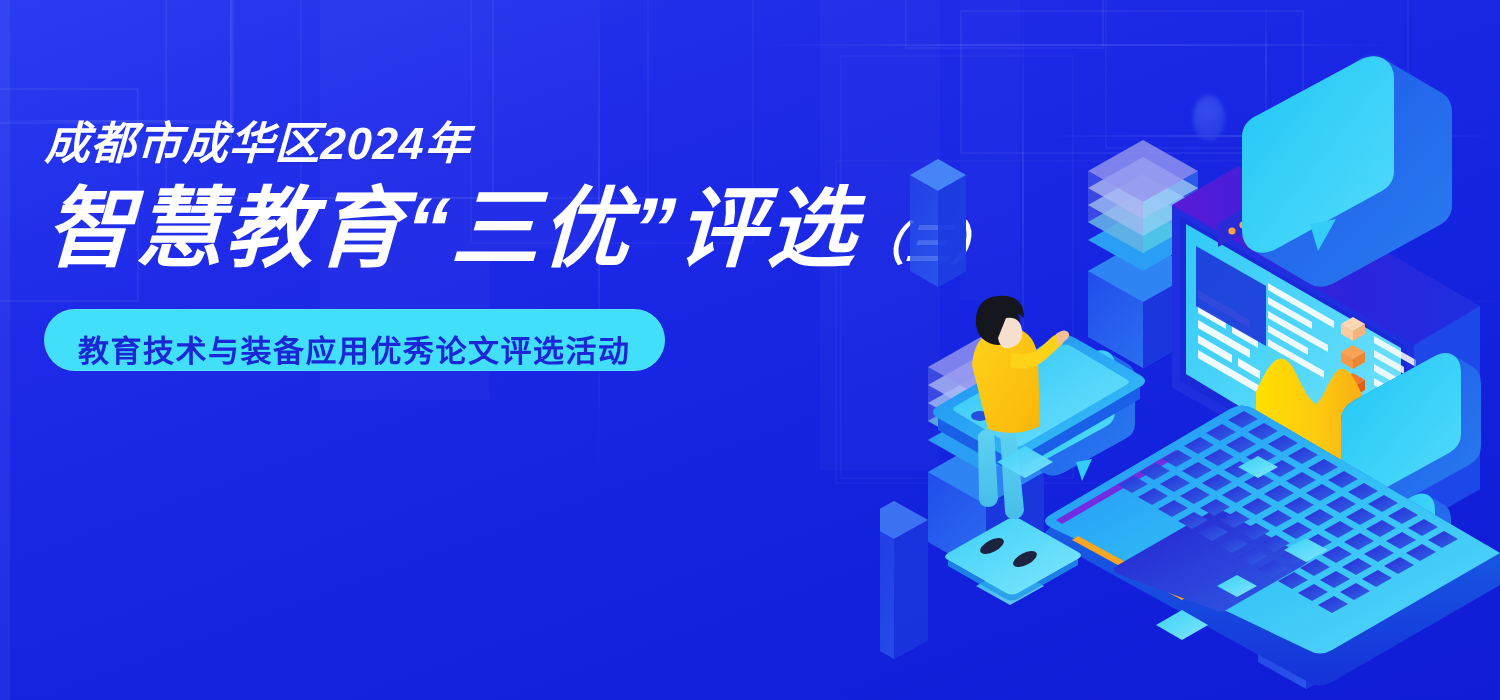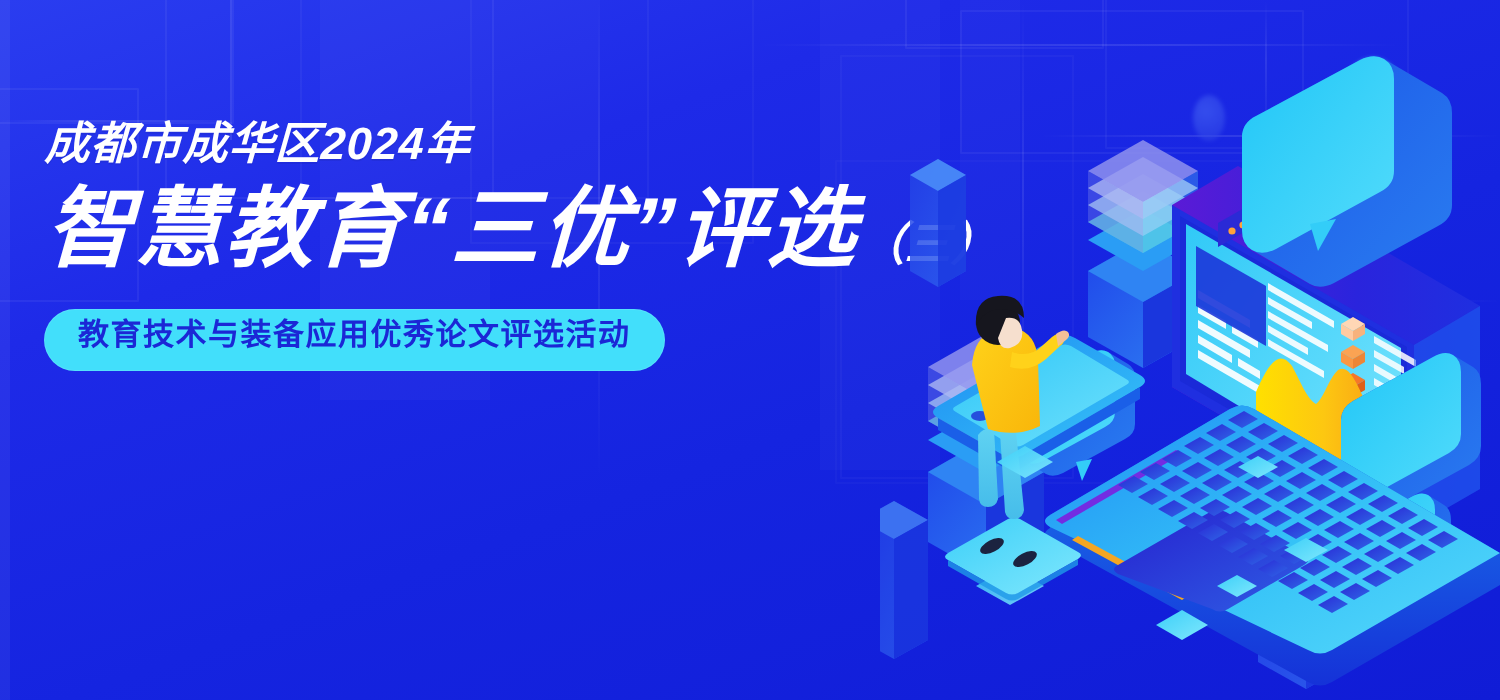--- a/index.html
+++ b/index.html
@@ -81,21 +81,21 @@
   .headline .suffix {
     font-size: 46px;
     font-weight: 700;
     letter-spacing: 0;
     padding-bottom: 6px;
     margin-left: 2px;
   }
   .pill {
     margin-top: 36px;
     display: inline-flex;
-    align-items: flex-start;
+    align-items: flex-end;
     justify-content: center;
     height: 62px;
     padding: 0 34px;
     border-radius: 40px;
     background: #42dffb;
     color: #1b27d6;
     font-size: 31px;
     font-weight: 700;
     letter-spacing: 1.5px;
     white-space: nowrap;

